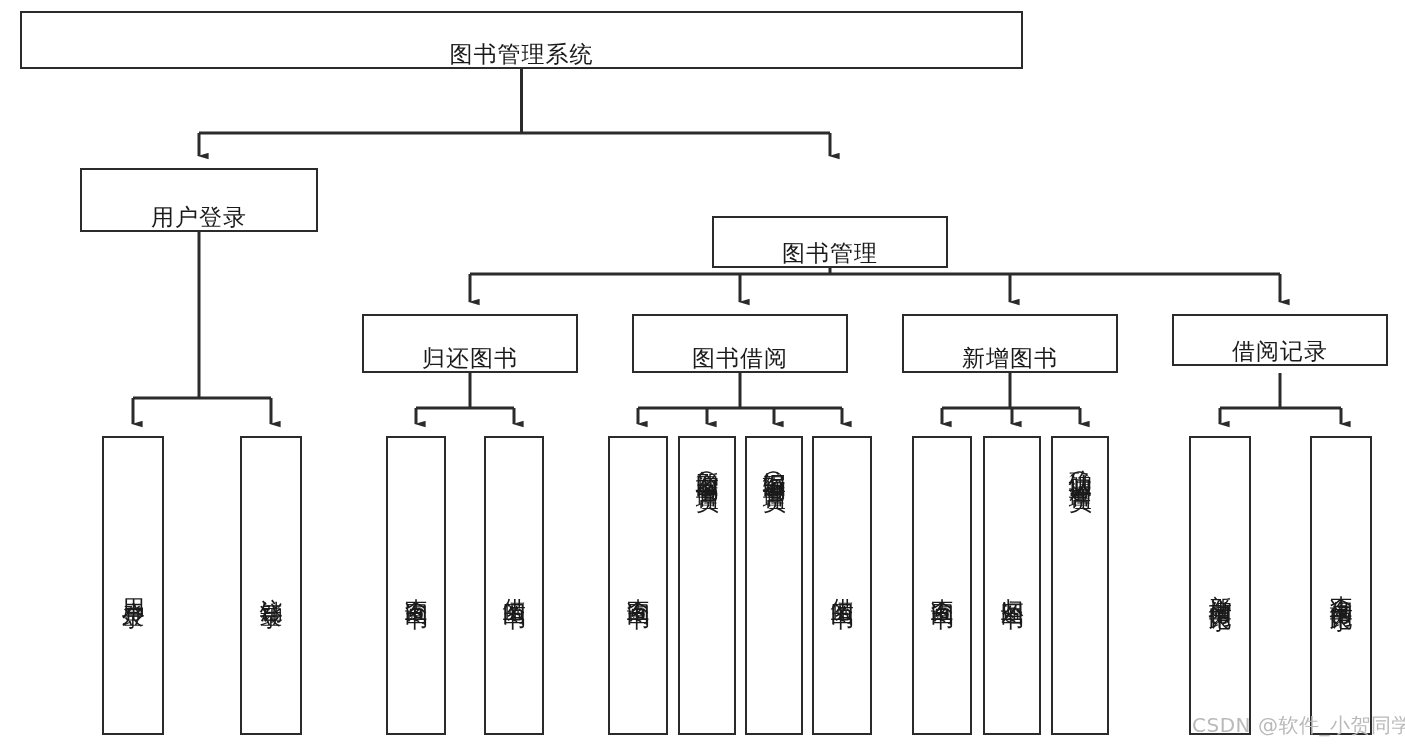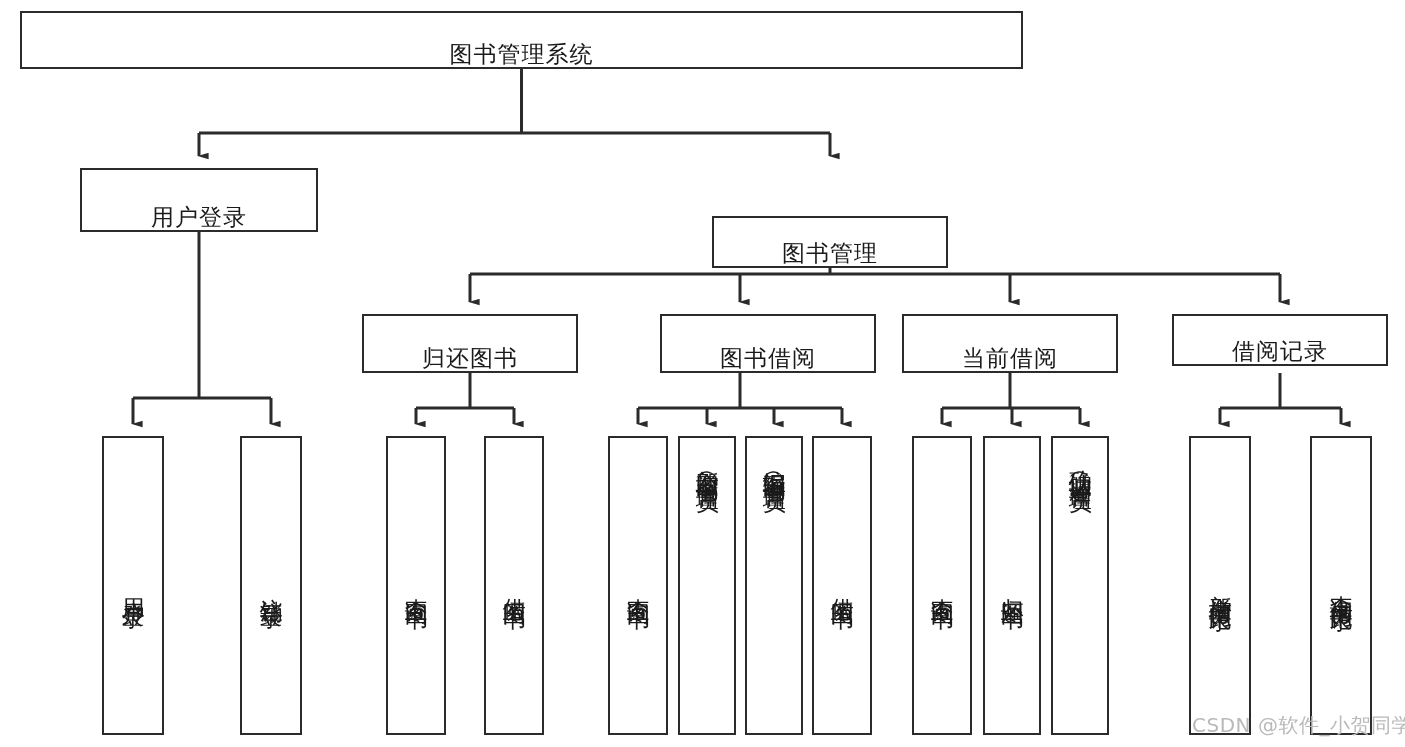--- a/index.html
+++ b/index.html
@@ -132,25 +132,25 @@
   <div class="node-box" style="left: 80px; top: 168px; width: 238px; height: 64px;">
     <span class="node-label">用户登录</span>
   </div>
   <div class="node-box" style="left: 712px; top: 168px; width: 236px; height: 52px; margin-top: 48px;">
     <span class="node-label">图书管理</span>
   </div>
 
   <div class="node-box" style="left: 362px; top: 314px; width: 216px; height: 59px;">
     <span class="node-label">归还图书</span>
   </div>
-  <div class="node-box" style="left: 632px; top: 314px; width: 216px; height: 59px; margin-left: 28px;">
+  <div class="node-box" style="left: 632px; top: 314px; width: 216px; height: 59px;">
     <span class="node-label">图书借阅</span>
   </div>
   <div class="node-box" style="left: 902px; top: 314px; width: 216px; height: 59px;">
-    <span class="node-label">当前借阅</span>
+    <span class="node-label">新增图书</span>
   </div>
   <div class="node-box" style="left: 1172px; top: 314px; width: 216px; height: 52px;">
     <span class="node-label">借阅记录</span>
   </div>
 
   <div class="node-box vertical center-text" style="left: 102px; top: 436px; width: 62px; height: 299px;">
     <span class="node-label">用户登录</span>
   </div>
   <div class="node-box vertical center-text" style="left: 240px; top: 436px; width: 62px; height: 299px;">
     <span class="node-label">注销登录</span>

